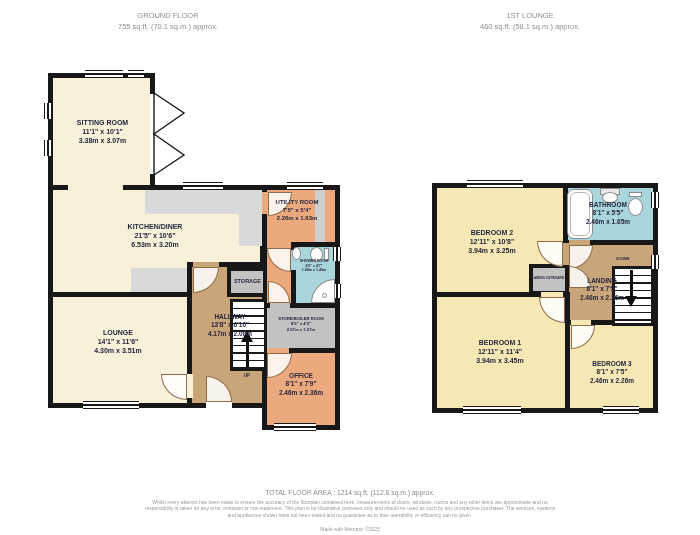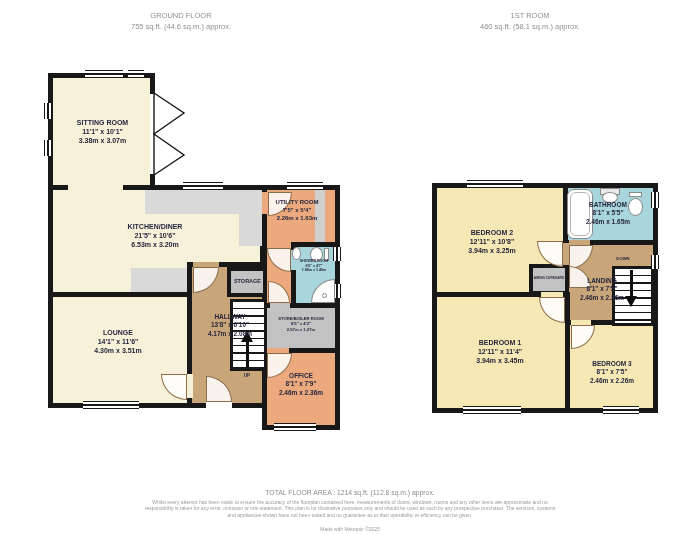--- a/index.html
+++ b/index.html
@@ -18,26 +18,26 @@
   .stairs{position:absolute;box-sizing:border-box;border:3px solid #181818;background:repeating-linear-gradient(to bottom,#ffffff 0 6px,#181818 6px 7.4px);}
   .fx{position:absolute;background:#fff;border:1px solid #8a8a8a;box-sizing:border-box;}
   .stem{position:absolute;background:#0e0e0e;}
   .tri{position:absolute;width:0;height:0;}
   .tiny{font-weight:bold;color:#26263e;position:absolute;text-align:center;}
   .foot{position:absolute;text-align:center;color:#8c8c8c;}
 </style>
 </head>
 <body>
 
-<div class="hdr" style="left:81px;top:11px;width:200px;">
+<div class="hdr" style="left:68px;top:11px;width:200px;">
   <span>GROUND FLOOR</span><br>
-  <span>755 sq.ft. (44.6 sq.m.) approx.</span>
+  <span>755 sq.ft. (70.1 sq.m.) approx.</span>
 </div>
 <div class="hdr" style="left:430px;top:11px;width:200px;">
-  <span>1ST ROOM</span><br>
+  <span>1ST LOUNGE</span><br>
   <span>460 sq.ft. (58.1 sq.m.) approx.</span>
 </div>
 
 <div class="room" style="left:48px;top:73px;width:107px;height:117px;background:#f7f1da;"></div>
 <div class="room" style="left:48px;top:185px;width:217px;height:112px;background:#f7f1da;"></div>
 <div class="counter" style="left:145px;top:190px;width:118px;height:24px;"></div>
 <div class="counter" style="left:239px;top:190px;width:26px;height:56px;"></div>
 <div class="counter" style="left:131px;top:268px;width:57px;height:26px;"></div>
 <div class="room" style="left:48px;top:292px;width:144px;height:116px;background:#f7f1da;"></div>
 <div class="room" style="left:187px;top:262px;width:80px;height:146px;background:#c9a57a;"></div>

